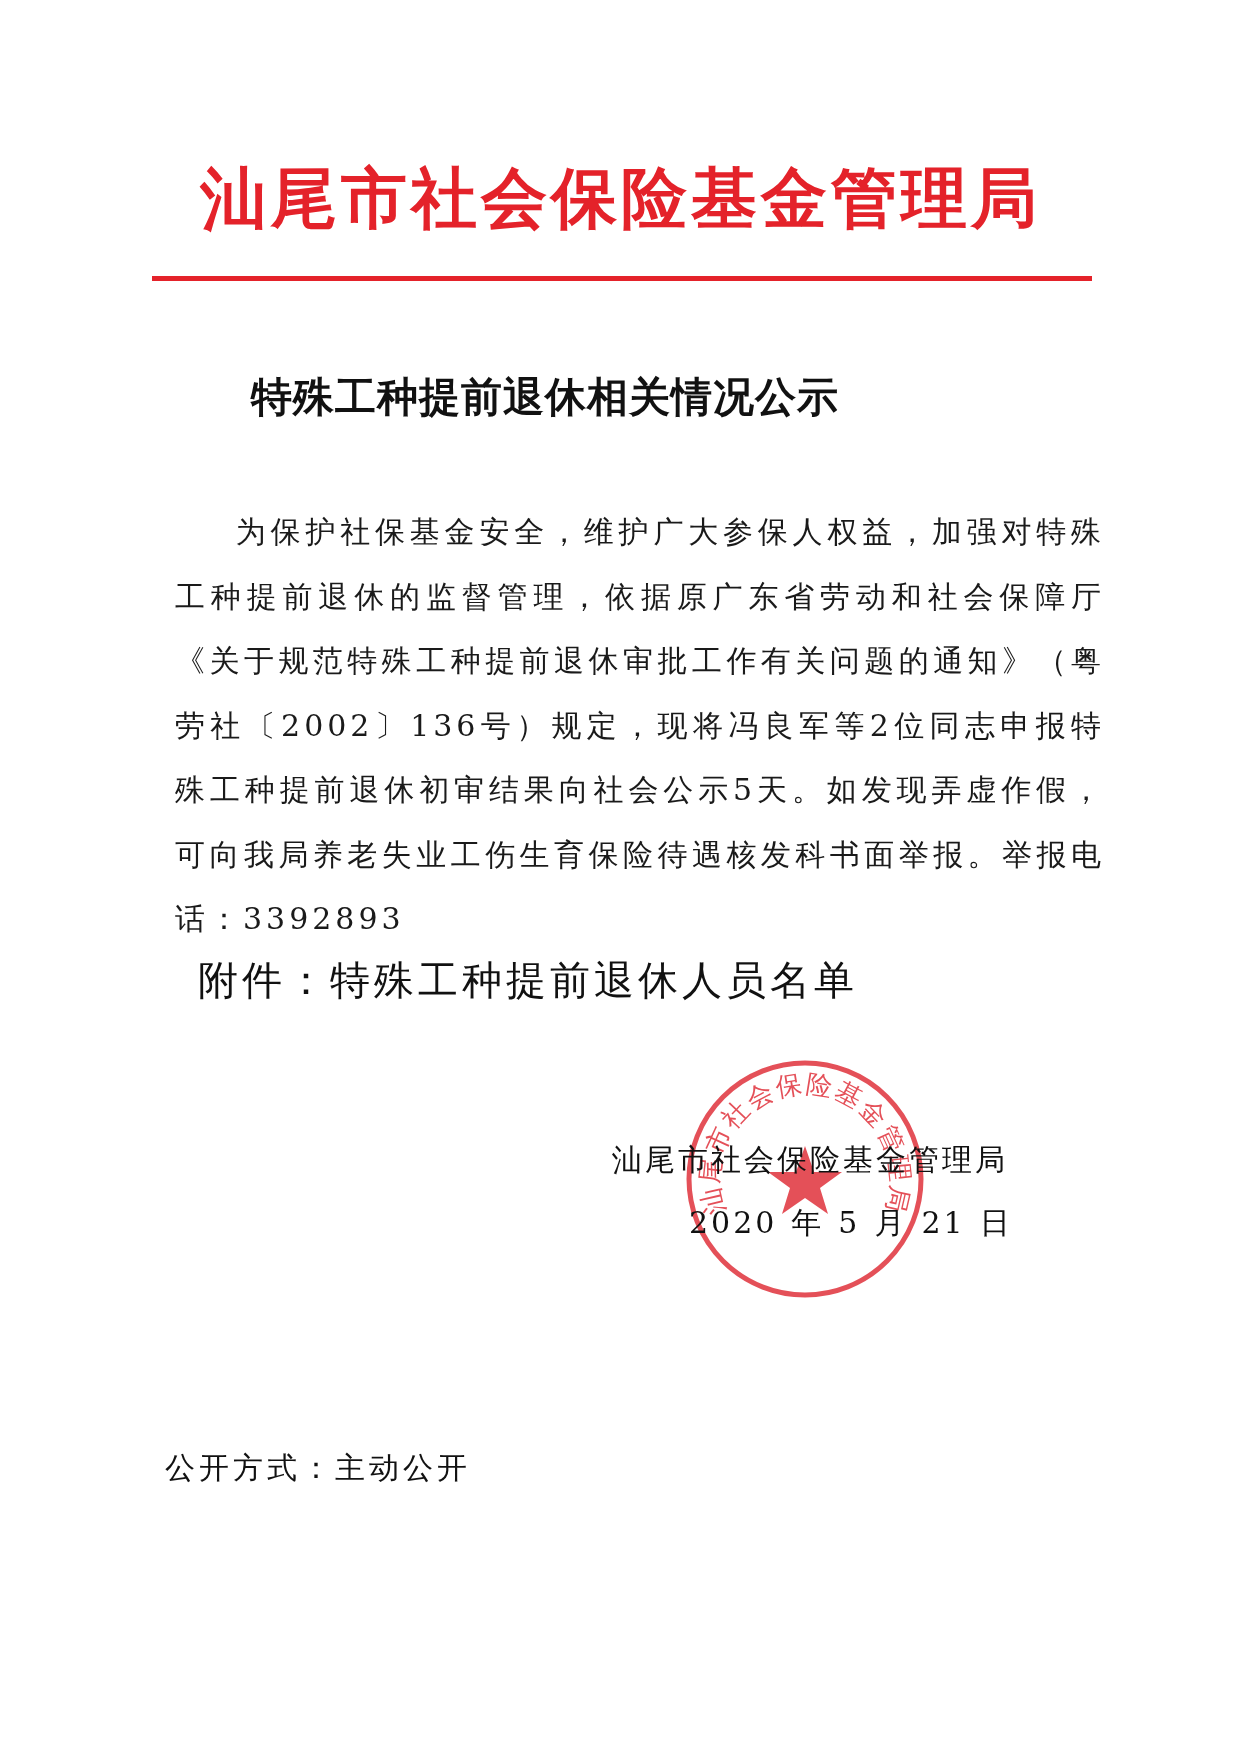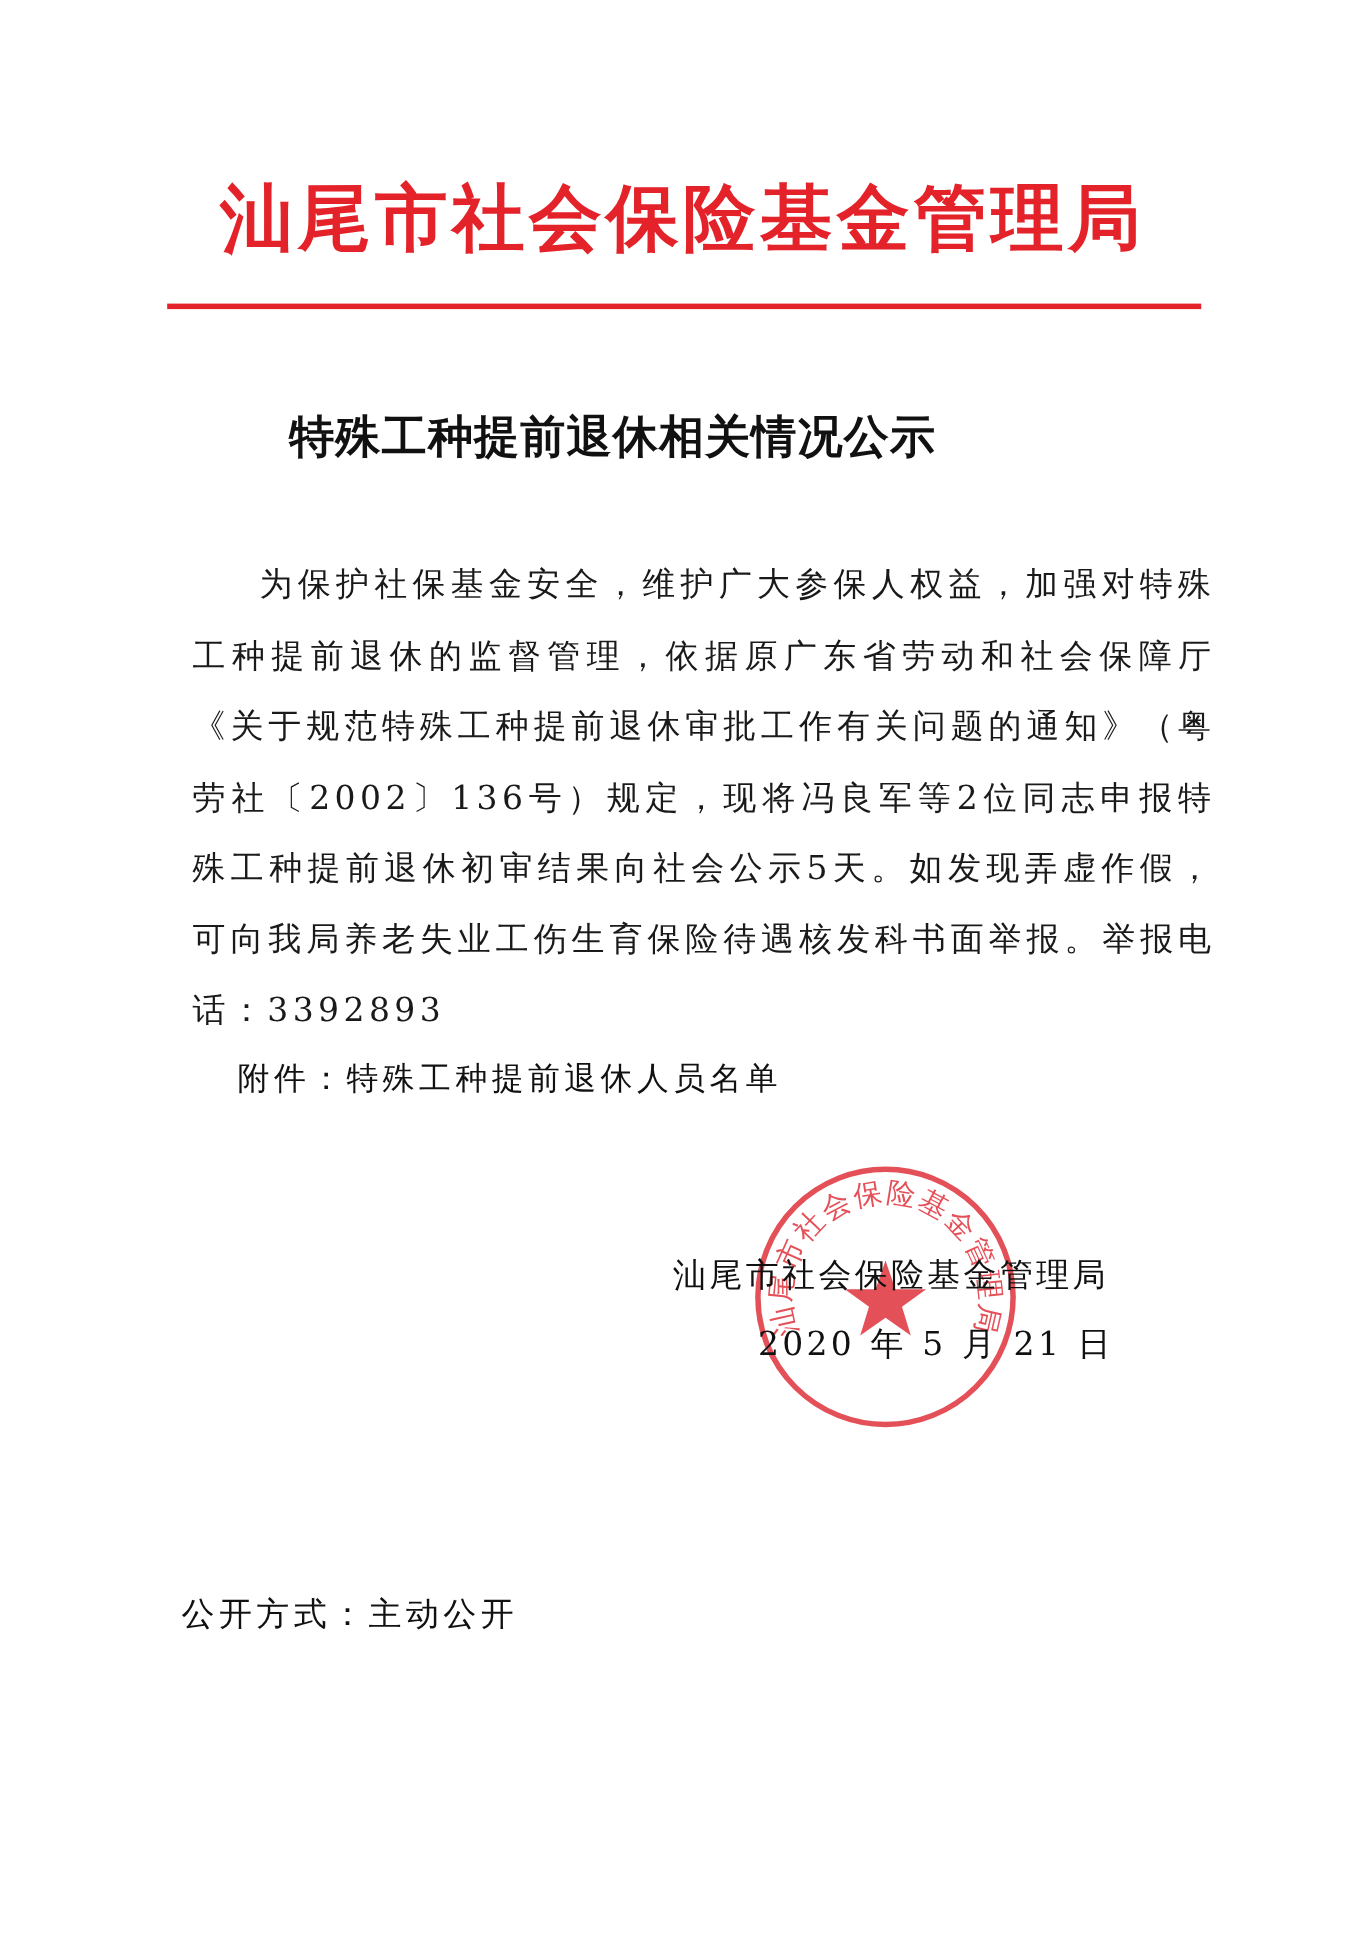--- a/index.html
+++ b/index.html
@@ -1,26 +1,26 @@
 <!DOCTYPE html>
 <html><head>
   <meta charset="utf-8">
   <style>
     html, body { margin: 0; padding: 0; background: #ffffff; }
     body { width: 1242px; height: 1757px; position: relative; overflow: hidden;
            font-family: "DejaVu Serif", "Liberation Serif", serif; color: #111; }
     .header-title { position: absolute; left: 0; width: 1242px; top: 158px; text-align: center;
            font-size: 66px; font-weight: bold; color: #e4222a; letter-spacing: 4px; line-height: 80px; }
     .header-rule { position: absolute; left: 152px; width: 940px; top: 276px; height: 5px; background: #e4222a; }
-    .doc-title { position: absolute; left: 12px; width: 1090px; top: 372px; text-align: center;
+    .doc-title { position: absolute; left: 0; width: 1090px; top: 372px; text-align: center;
            font-size: 41px; font-weight: bold; color: #111; line-height: 50px; letter-spacing: 1px; }
     .body-text { position: absolute; left: 157px; width: 930px; top: 500px; font-size: 30px;
            line-height: 64.5px; color: #1a1a1a; text-align: justify; letter-spacing: 4px; margin-left: 18px; }
     .body-text .indent { display: inline-block; width: 60px; }
-    .attachment { position: absolute; left: 216px; top: 960px; font-size: 29px; line-height: 40px; letter-spacing: 4px; }
+    .attachment { position: absolute; left: 198px; top: 960px; font-size: 40px; line-height: 40px; letter-spacing: 4px; }
     .signature { position: absolute; left: 612px; top: 1140px; font-size: 30px; line-height: 40px; letter-spacing: 3px; z-index: 2; }
     .date { position: absolute; left: 689px; top: 1203px; font-size: 30px; line-height: 40px; letter-spacing: 3px; z-index: 2; }
     .date span { margin-right: 14px; }
     .seal { position: absolute; left: 684px; top: 1058px; width: 242px; height: 242px; z-index: 1; opacity: 0.85; }
     .disclosure { position: absolute; left: 165px; top: 1448px; font-size: 30px; line-height: 40px; letter-spacing: 4px; text-align: right; }
   </style>
 </head>
 <body>
 
 <div class="header-title">汕尾市社会保险基金管理局</div>

